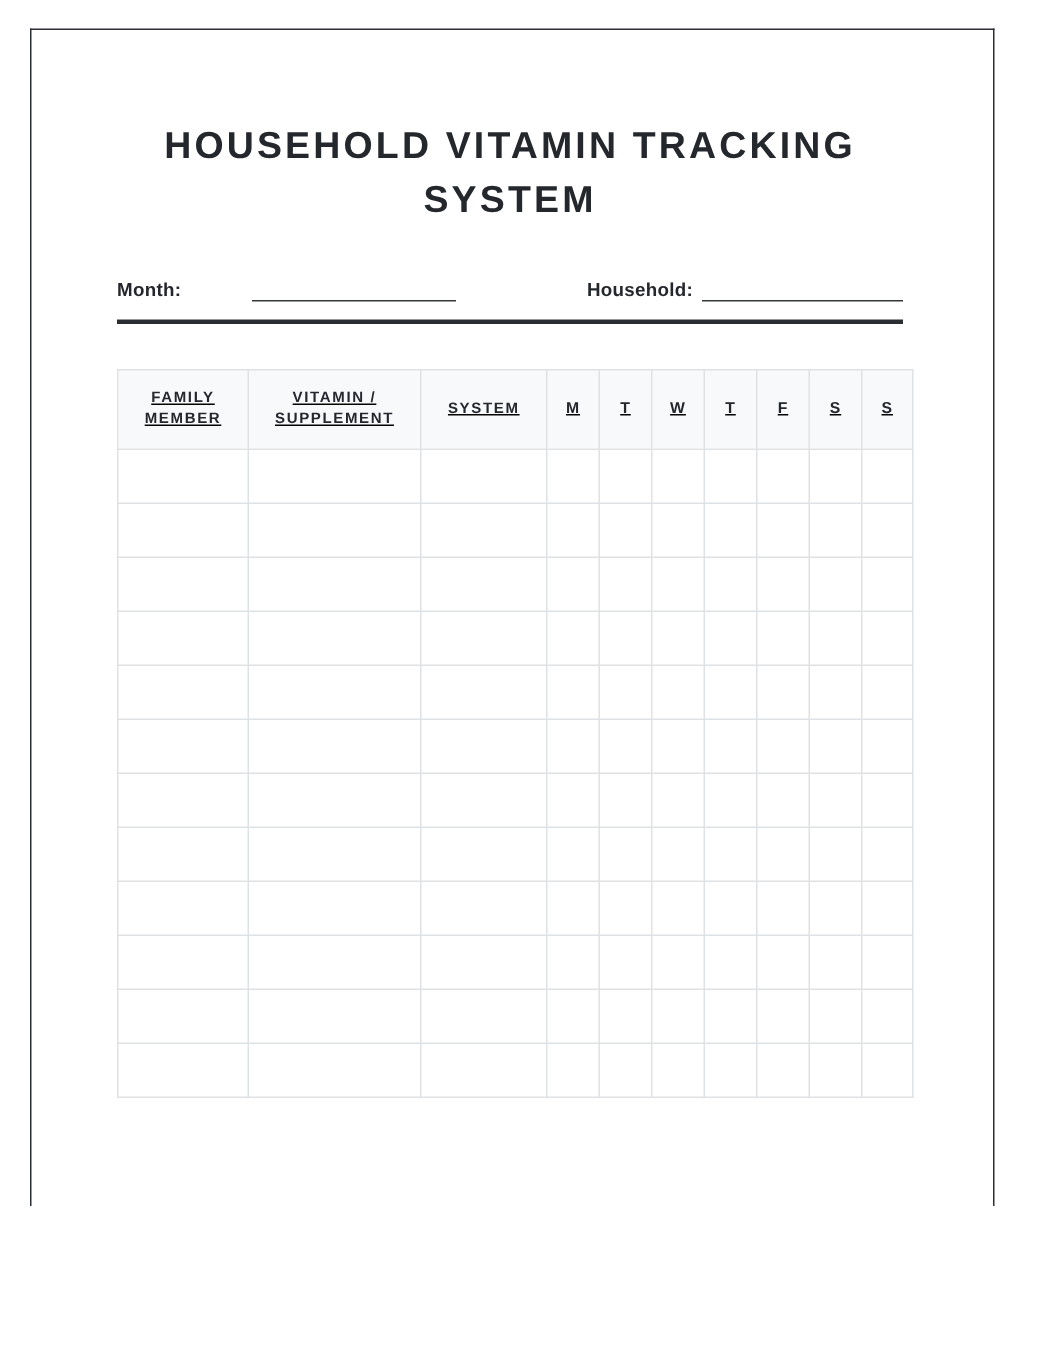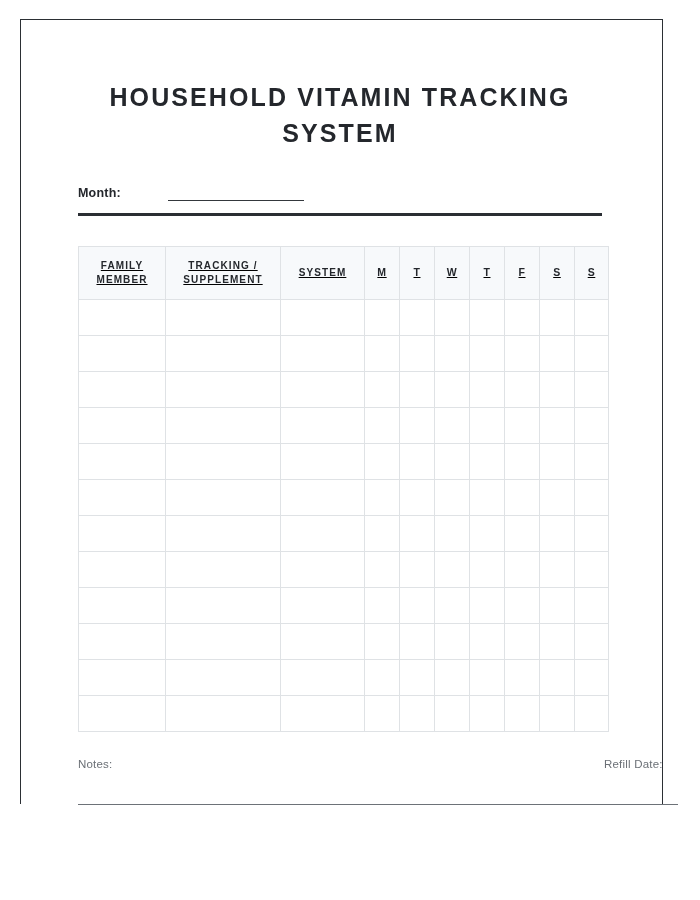--- a/index.html
+++ b/index.html
@@ -174,20 +174,24 @@
     <h1 class="doc-title">HOUSEHOLD VITAMIN TRACKING
 SYSTEM</h1>
 
     <div class="meta-row">
 
       <div class="meta-field left">
         <span class="meta-label">Month:</span>
         <span class="meta-blank month"></span>
       </div>
 
+      <div class="meta-field right">
+        <span class="meta-label">Household:</span>
+        <span class="meta-blank household"></span>
+      </div>
 
     </div>
 
     <div class="rule-thick"></div>
 
     <div class="table-wrap">
       <table class="tracker">
         <colgroup>
           <col style="width:87px">
           <col style="width:115px">
@@ -197,21 +201,21 @@
           <col style="width:35px">
           <col style="width:35px">
           <col style="width:35px">
           <col style="width:35px">
           <col style="width:34px">
         </colgroup>
         <thead>
           <tr>
             <th>FAMILY
 MEMBER</th>
-            <th>TRACKING /
+            <th>VITAMIN /
 SUPPLEMENT</th>
             <th>SYSTEM</th>
             <th class="day">M</th>
             <th class="day">T</th>
             <th class="day">W</th>
             <th class="day">T</th>
             <th class="day">F</th>
             <th class="day">S</th>
             <th class="day">S</th>
           </tr>
@@ -360,21 +364,14 @@
               <td></td>
               <td></td>
               <td></td>
             </tr>
           </tbody>
       </table>
     </div>
 
   </div>
 
-  <div class="footer">
-    <div class="footer-labels">
-      <span class="footer-label notes">Notes:</span>
-      <span class="footer-label refill">Refill Date:</span>
-    </div>
-    <div class="rule-thin"></div>
-  </div>
 
 </div>
 
 </body></html>

